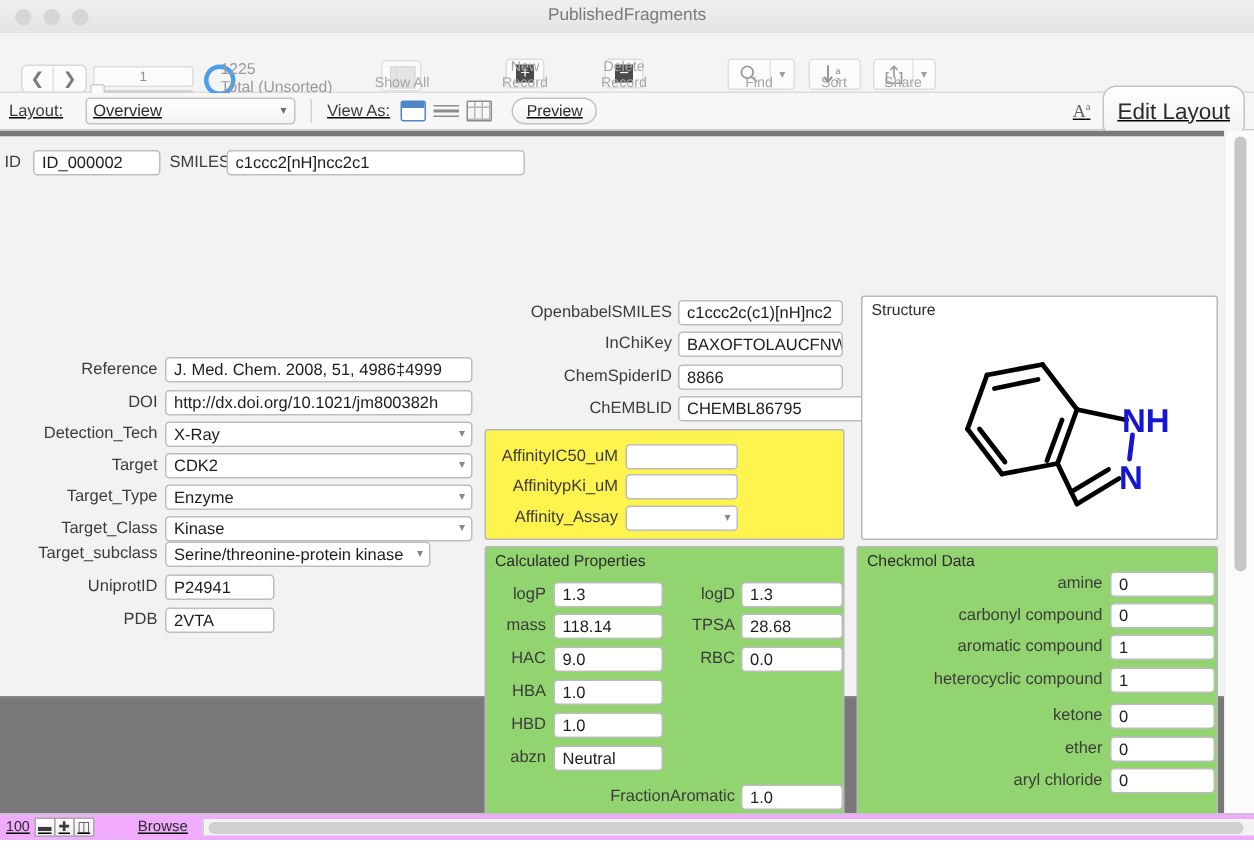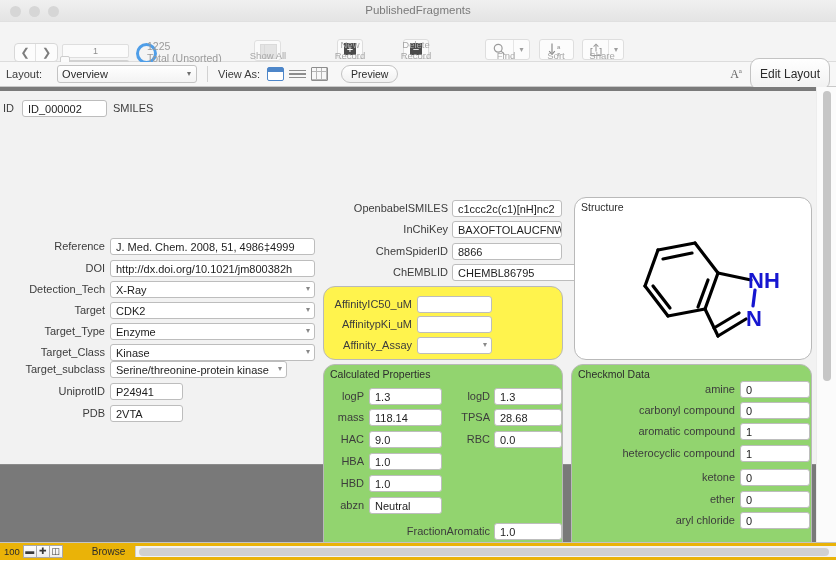--- a/index.html
+++ b/index.html
@@ -8,20 +8,21 @@
     width: 836px; height: 565px;
     overflow: hidden;
     font-family: "Liberation Sans", sans-serif;
     background: #ffffff;
   }
   #app {
     position: relative;
     width: 836px; height: 565px;
     background: #ffffff;
     overflow: hidden;
+    text-decoration: underline;
   }
 
   
   .titlebar {
     position: relative;
     height: 22px;
     background: linear-gradient(to bottom, #f0f0f0, #e4e4e4);
     border-bottom: 1px solid #e0e0e0;
   }
   .traffic {
@@ -241,21 +242,21 @@
     font-size: 10.5px; color: #2b2b2b;
   }
   .lb-right { margin-left: auto; display: flex; align-items: center; padding-right: 6px; }
   .aa-ico { font-size: 12px; color: #636363; margin-right: 8px; font-family:"Liberation Serif", serif;}
   .aa-ico sup { font-size: 7px; }
   .editlayout-btn {
     padding: 8px 9px;
     border: 1px solid #c3c3c3;
     border-radius: 9px;
     background: linear-gradient(to bottom,#ffffff,#f1f1f1);
-    font-size: 12px; color: #2b2b2b;
+    font-size: 15px; color: #2b2b2b;
   }
 
   
   .canvas {
     position: relative;
     height: 455px;
     background: #f2f2f2;
     overflow: hidden;
   }
   .topstrip {
@@ -315,37 +316,37 @@
     line-height: 17px;
     height: 17px;
     display:flex; align-items:center;
   }
   .lbl.r { justify-content: flex-end; }
 
   
   .panel {
     position: absolute;
     border: 1px solid #b9b9b9;
-    border-radius: 12px;
+    border-radius: 2px;
   }
   .panel-yellow { background: #fff34d; }
   .panel-green  { background: #92d униф; }
   .panel-green  { background: #92d46f; }
   .panel-white  { background: #ffffff; }
   .panel-title {
     position: absolute; left: 6px; top: 3px;
     font-size: 10.5px; color: #2c2c2c;
     font-weight: normal;
   }
 
   
   .statusbar {
     position: relative;
     height: 18px;
-    background: #eab308;
+    background: #f0abfc;
     border-top: 1px solid #c4c4c4;
     display: flex; align-items: center;
     font-size: 10px; color: #2b2b2b;
   }
   .zoom-lvl { padding: 0 3px 0 4px; font-size: 9.5px; }
   .zbtn {
     width: 14px; height: 13px;
     border: 1px solid #aaaaaa;
     background: linear-gradient(to bottom,#fdfdfd,#ededed);
     margin-right: -1px;
@@ -492,20 +493,21 @@
 
   <div class="canvas">
     <div class="topstrip"></div>
     <div class="body-area"></div>
     <div class="gray-band"></div>
 
     <div class="lbl" style="left:3px; top:13px;">ID</div>
     <div class="fld" style="left:22px; top:13px; width:85px;">ID_000002</div>
 
     <div class="lbl" style="left:113px; top:13px;">SMILES</div>
+    <div class="fld" style="left:151px; top:13px; width:199px;">c1ccc2[nH]ncc2c1</div>
 
     <div id="leftcol">
         <div class="lbl r" style="left: 0px; top: 151px; width: 105px;">Reference</div>
         <div class="fld" style="left: 110px; top: 151px; width: 205px;">
           <span>J. Med. Chem. 2008, 51, 4986‡4999</span>
         </div>
         <div class="lbl r" style="left: 0px; top: 173px; width: 105px;">DOI</div>
         <div class="fld" style="left: 110px; top: 173px; width: 205px;">
           <span>http://dx.doi.org/10.1021/jm800382h</span>
         </div>

